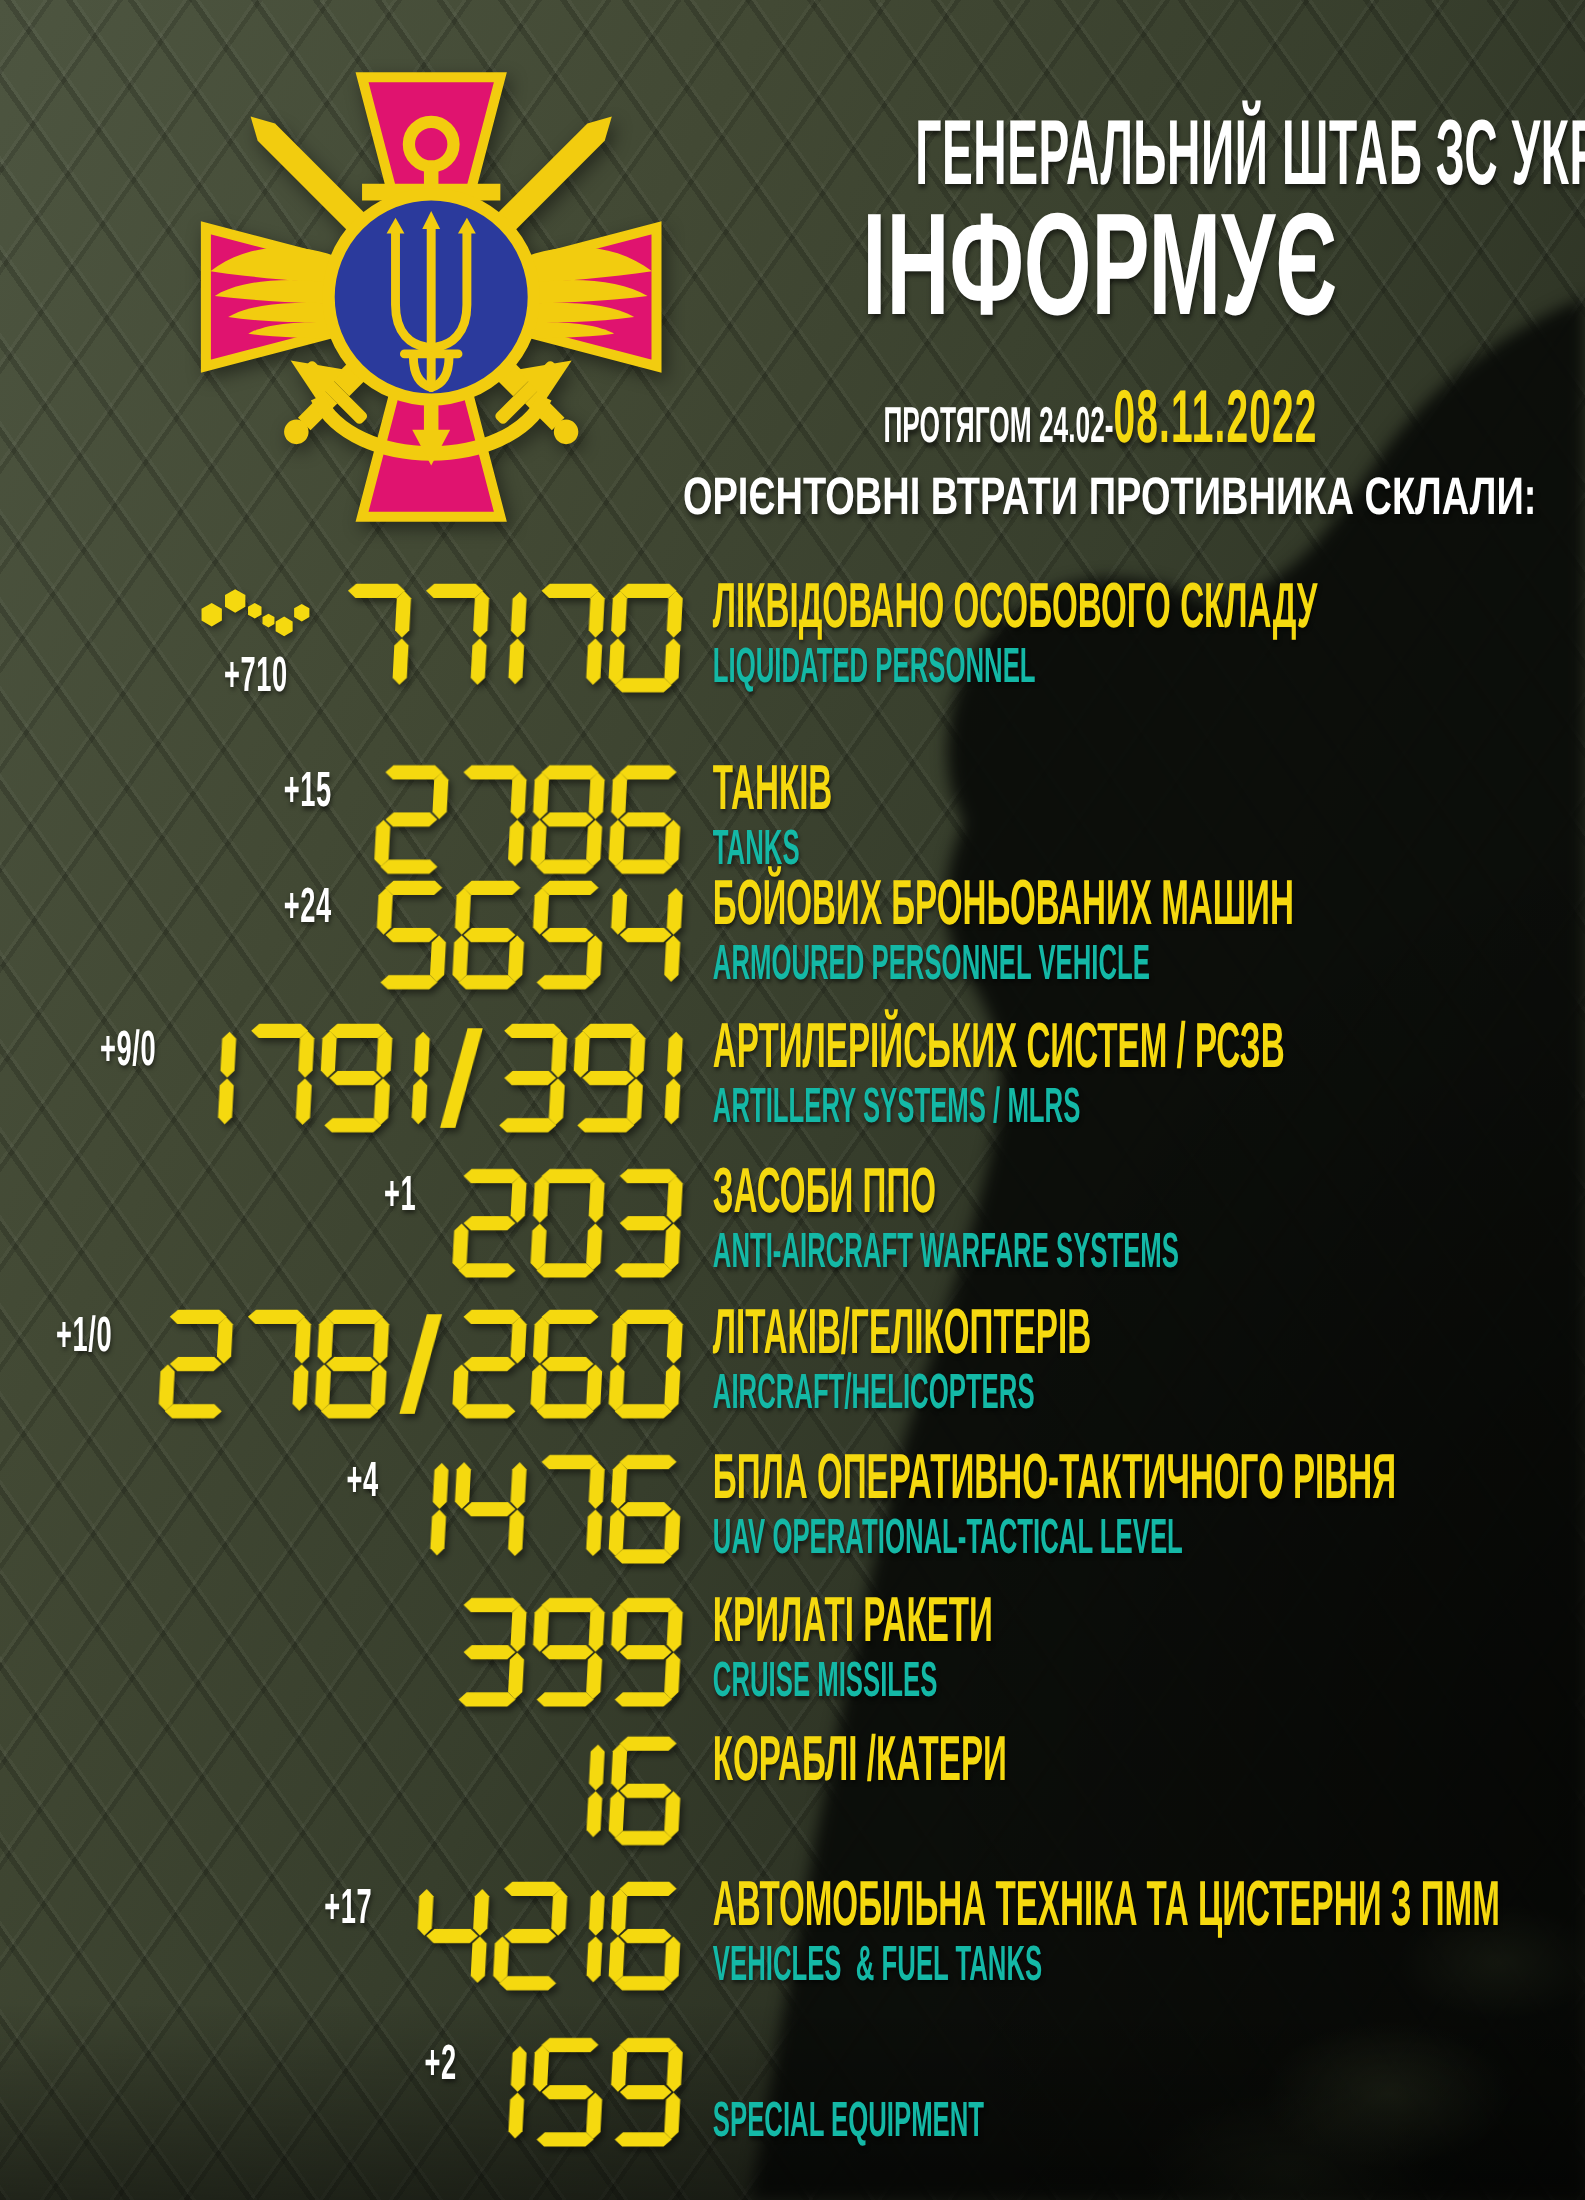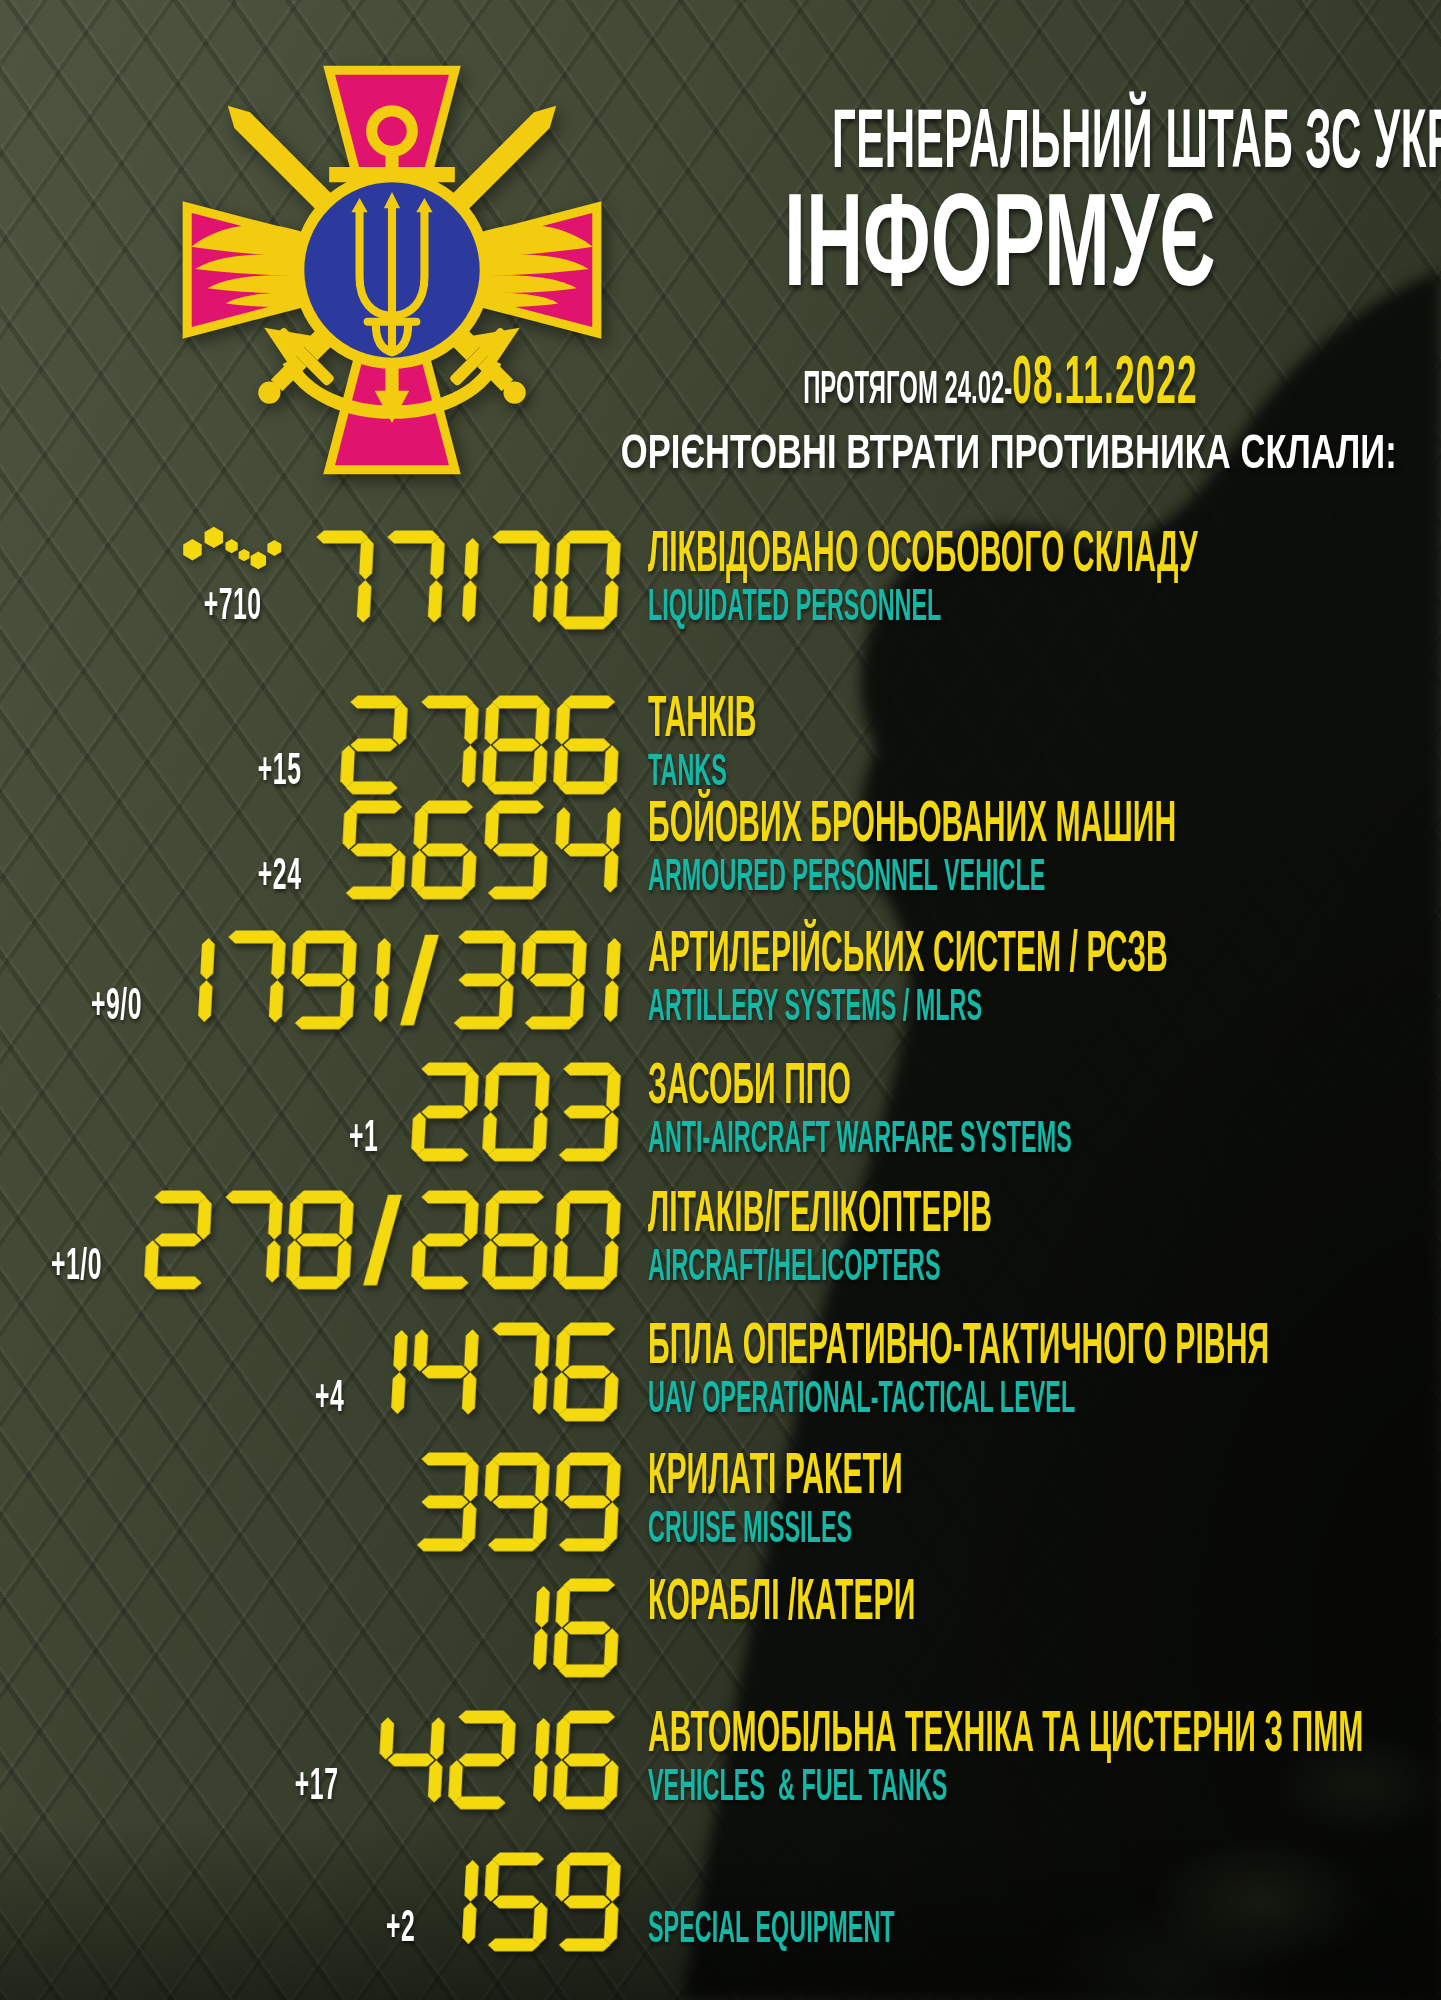--- a/index.html
+++ b/index.html
@@ -31,21 +31,21 @@
   .period{top:340px;font-size:46px;}
   .period>.cx{transform:scaleX(.52);}
   .period .date{color:var(--yellow);font-size:68px;letter-spacing:2px;}
   .tagline{top:424px;font-size:48px;}
   .tagline>.cx{transform:scaleX(.72);}
 
   :root{--yellow:#F5D90F;}
 
   .row{position:absolute;left:0;width:1441px;height:120px;}
   .numline{position:absolute;left:0;top:0;width:620px;height:100px;
-    display:flex;align-items:flex-end;justify-content:flex-end;gap:22px;}
+    display:flex;align-items:flex-start;justify-content:flex-end;gap:22px;}
   .delta-block{display:flex;flex-direction:column;align-items:center;margin-bottom:0px;}
   .approx{margin-bottom:6px;filter:drop-shadow(2px 3px 3px rgba(0,0,0,.4));}
   .delta{display:inline-block;color:#fff;font-weight:bold;font-size:45px;line-height:1;
     letter-spacing:1px;transform:scaleX(.55);transform-origin:center bottom;
     text-shadow:2px 3px 5px rgba(0,0,0,.5);margin-bottom:4px;}
   .num{display:flex;align-items:flex-end;gap:5px;height:100px;transform:skewX(-3deg);
     filter:drop-shadow(3px 4px 3px rgba(0,0,0,.45));}
   .seg{height:100px;display:block;}
   .lab{position:absolute;left:648px;white-space:pre;font-weight:bold;line-height:1;}
   .lab>span{display:inline-block;transform:scaleX(.52);transform-origin:left bottom;}

